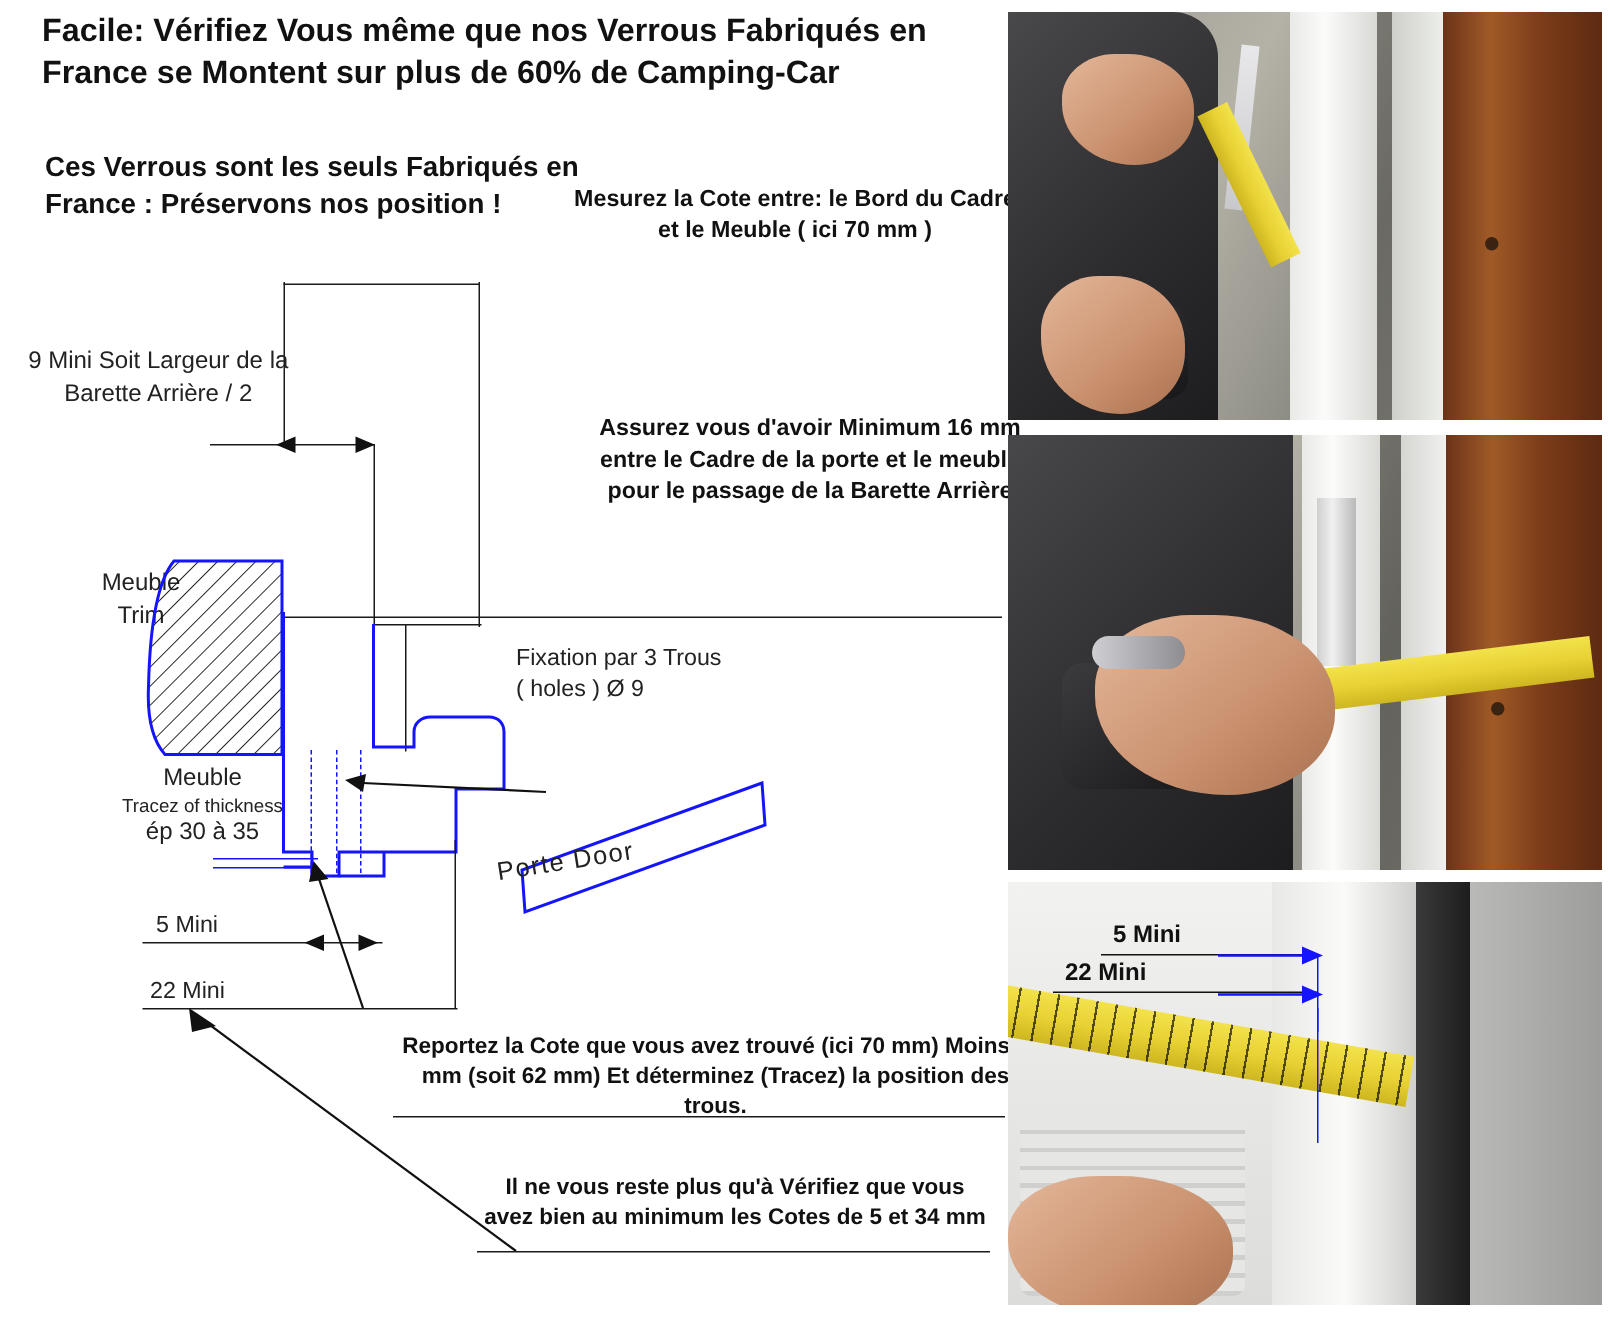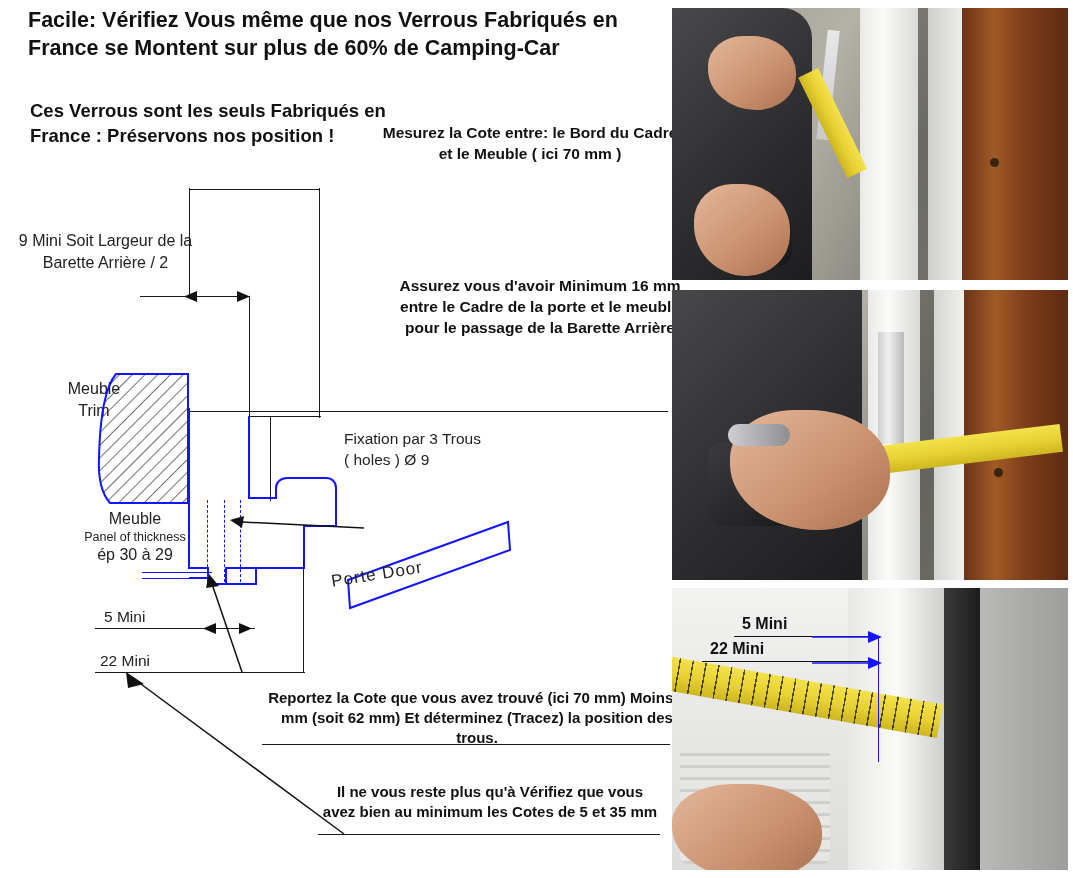--- a/index.html
+++ b/index.html
@@ -80,21 +80,21 @@
 </style>
 </head>
 <body>
 
 <div class="abs" id="title">Facile: Vérifiez Vous même que nos Verrous Fabriqués en France se Montent sur plus de 60% de Camping-Car</div>
 <div class="abs" id="subtitle">Ces Verrous sont les seuls Fabriqués en France : Préservons nos position !</div>
 
 <div class="abs note" id="note-measure">Mesurez la Cote entre: le Bord du Cadre et le Meuble ( ici 70 mm )</div>
 <div class="abs note" id="note-min16">Assurez vous d'avoir Minimum 16 mm entre le Cadre de la porte et le meuble pour le passage de la Barette Arrière</div>
 <div class="abs note" id="note-report">Reportez la Cote que vous avez trouvé (ici 70 mm) Moins 8 mm  (soit 62 mm) Et déterminez (Tracez) la position des trous.</div>
-<div class="abs note" id="note-verify">Il ne vous reste plus qu'à Vérifiez que vous avez bien au minimum les Cotes de 5 et 35 mm</div>
+<div class="abs note" id="note-verify">Il ne vous reste plus qu'à Vérifiez que vous avez bien au minimum les Cotes de 5 et 34 mm</div>
 
 <div class="vl" style="left:189px;top:188px;height:110px;"></div>
 <div class="vl" style="left:319px;top:188px;height:230px;"></div>
 <div class="hl" style="left:189px;top:189px;width:131px;"></div>
 
 <div class="hl" style="left:140px;top:296px;width:110px;"></div>
 <svg class="abs" style="left:184px;top:288px;" width="18" height="17">
   <polygon points="0,8.5 13,3 13,14" fill="#111"></polygon>
 </svg>
 <svg class="abs" style="left:232px;top:288px;" width="18" height="17">
@@ -137,22 +137,22 @@
 <div class="abs plain" id="lbl-fixation">
   <div>Fixation par 3 Trous ( holes ) Ø 9</div>
 </div>
 <svg class="abs" style="left:228px;top:500px;" width="140" height="30">
   <line x1="136" y1="28" x2="14" y2="22" stroke="#111" stroke-width="1.5"></line>
   <polygon points="2,20 16,16 14,28" fill="#111"></polygon>
 </svg>
 
 <div class="abs plain center" id="lbl-panneau">
   <div>Meuble</div>
-  <div class="small">Panel of thickness</div>
-  <div>ép 30 à 29</div>
+  <div class="small">Tracez of thickness</div>
+  <div>ép 30 à 35</div>
 </div>
 
 <div class="hl-b" style="left:142px;top:572px;width:70px;"></div>
 <div class="hl-b" style="left:142px;top:578px;width:70px;"></div>
 
 <svg class="abs" style="left:318px;top:520px;" width="230" height="110">
   <path d="M 190,2 L 30,60 L 32,88 L 192,30 Z" fill="none" stroke="#1414ff" stroke-width="2"></path>
 </svg>
 <div class="abs" id="lbl-porte">Porte  Door</div>
 

